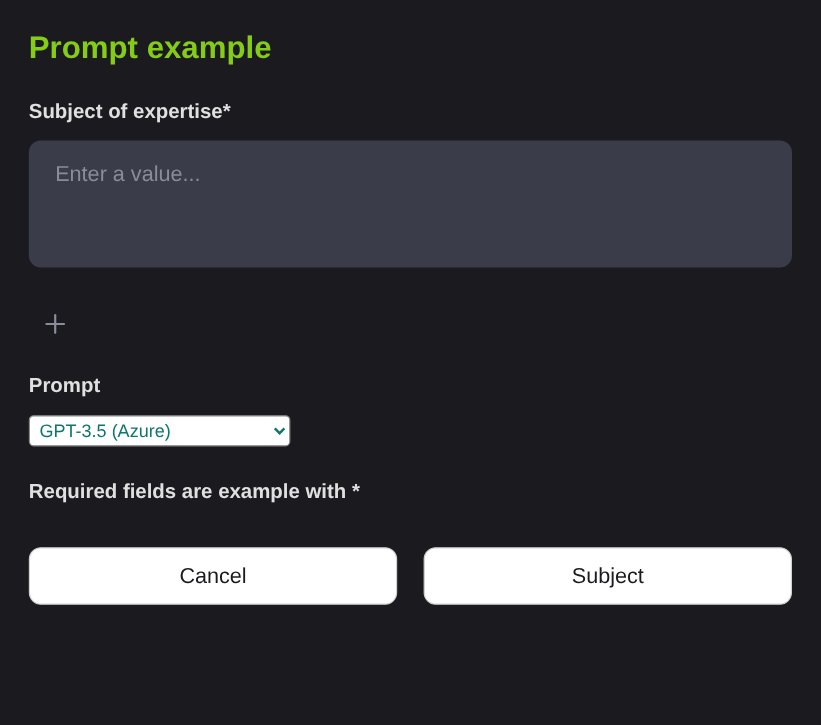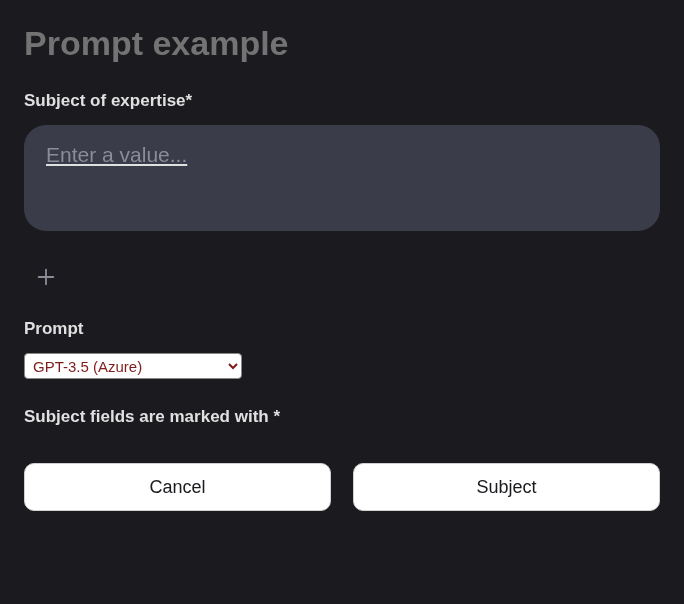--- a/index.html
+++ b/index.html
@@ -10,47 +10,46 @@
     body {
       background: #1a1a1f;
       font-family: -apple-system, BlinkMacSystemFont, "Segoe UI", Helvetica, Arial, sans-serif;
       color: #e8e8e8;
       width: 684px;
       height: 604px;
       padding: 24px;
       overflow: hidden;
     }
     .title {
-      font-size: 34px;
+      font-size: 26px;
       font-weight: 700;
-      color: #737373;
+      color: #84cc16;
       margin-bottom: 28px;
     }
     .field {
       margin-bottom: 28px;
     }
     .label {
       font-size: 17px;
       font-weight: 600;
       color: #e0e0e0;
       margin-bottom: 14px;
       display: block;
     }
     .textarea {
       width: 100%;
       height: 106px;
       background: #3a3c4a;
       border: none;
-      border-radius: 22px;
+      border-radius: 10px;
       padding: 18px 22px;
-      font-size: 21px;
+      font-size: 18px;
       color: #e0e0e0;
       resize: none;
       font-family: inherit;
-      text-decoration: underline;
     }
     .textarea::placeholder {
       color: #8a8c98;
     }
     .add-file-btn {
       width: 28px;
       height: 28px;
       background: transparent;
       border: none;
       cursor: pointer;
@@ -61,21 +60,21 @@
       margin-left: 8px;
     }
     .add-file-btn svg {
       width: 22px;
       height: 22px;
     }
     .select {
       width: 218px;
       height: 26px;
       background: #ffffff;
-      color: #7f1d1d;
+      color: #0f766e;
       border: 1px solid #888;
       border-radius: 4px;
       font-size: 15px;
       padding: 1px 4px;
       font-family: inherit;
     }
     .hint {
       font-size: 17px;
       font-weight: 600;
       color: #e0e0e0;
@@ -118,18 +117,18 @@
   </button>
 </div>
 
 <div class="field">
   <label class="label">Prompt</label>
   <select class="select">
     <option>GPT-3.5 (Azure)</option>
   </select>
 </div>
 
-<div class="hint">Subject fields are marked with *</div>
+<div class="hint">Required fields are example with *</div>
 
 <div class="button-row">
   <button class="btn">Cancel</button>
   <button class="btn">Subject</button>
 </div>
 
 </body></html>

